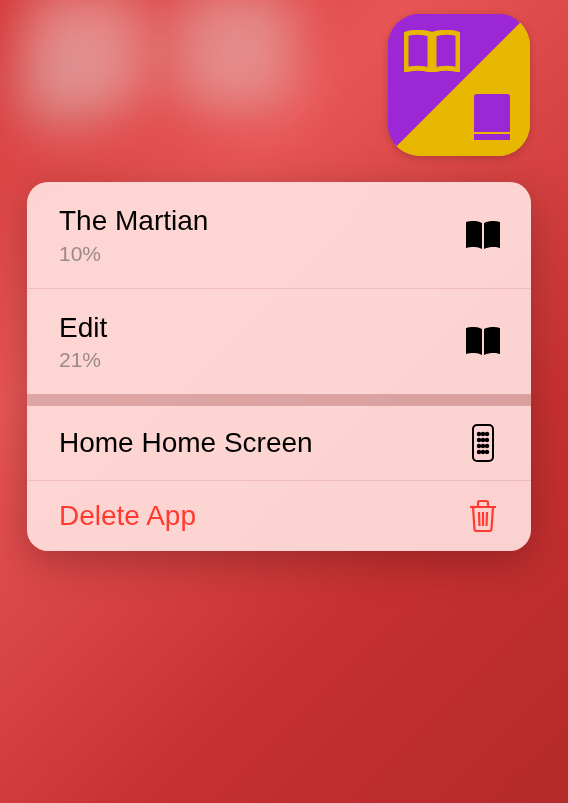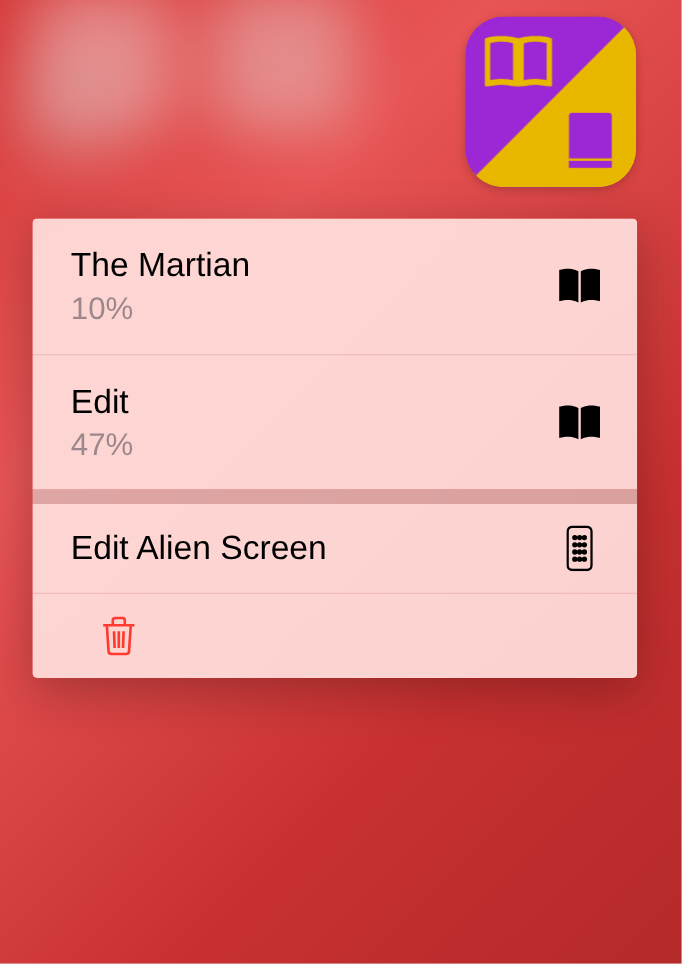--- a/index.html
+++ b/index.html
@@ -92,21 +92,21 @@
       right: 20px;
       z-index: 3;
     }
     
     
     .context-menu {
       position: absolute;
       top: 182px;
       left: 27px;
       right: 37px;
-      border-radius: 4px;
+      border-radius: 21px;
       overflow: hidden;
       box-shadow: 0 10px 40px rgba(0,0,0,0.25);
       backdrop-filter: blur(20px);
     }
     
     .menu-section {
       background: rgba(255, 225, 222, 0.92);
     }
     
     .menu-item {
@@ -131,21 +131,21 @@
     }
     
     .menu-item-title {
       font-size: 28px;
       font-weight: 400;
       color: #000;
       line-height: 1.2;
     }
     
     .menu-item-subtitle {
-      font-size: 26px;
+      font-size: 21px;
       font-weight: 400;
       color: rgba(60, 60, 67, 0.5);
     }
     
     .menu-item-nosubtitle .menu-item-title {
       padding: 8px 0;
     }
     
     .menu-item-icon {
       flex-shrink: 0;
@@ -211,40 +211,40 @@
         <svg width="36" height="30" viewBox="0 0 36 30" fill="#000">
           <path d="M1 2 C1 2 9 -1 17 3 L17 29 C9 25 1 28 1 28 Z"></path>
           <path d="M35 2 C35 2 27 -1 19 3 L19 29 C27 25 35 28 35 28 Z"></path>
         </svg>
       </div>
     </div>
 
     <div class="menu-item">
       <div class="menu-item-content">
         <div class="menu-item-title">Edit</div>
-        <div class="menu-item-subtitle">47%</div>
+        <div class="menu-item-subtitle">21%</div>
       </div>
       <div class="menu-item-icon">
         <svg width="36" height="30" viewBox="0 0 36 30" fill="#000">
           <path d="M1 2 C1 2 9 -1 17 3 L17 29 C9 25 1 28 1 28 Z"></path>
           <path d="M35 2 C35 2 27 -1 19 3 L19 29 C27 25 35 28 35 28 Z"></path>
         </svg>
       </div>
     </div>
 
 
   </div>
 
   <div class="section-divider"></div>
 
   <div class="menu-section">
 
     <div class="menu-item menu-item-system">
       <div class="menu-item-content">
-        <div class="menu-item-title">Edit Alien Screen</div>
+        <div class="menu-item-title">Home Home Screen</div>
       </div>
       <div class="menu-item-icon">
         <svg width="22" height="38" viewBox="0 0 22 38" fill="none" stroke="#000" stroke-width="2">
           <rect x="1" y="1" width="20" height="36" rx="4"></rect>
           <circle cx="7" cy="10" r="1.2" fill="#000"></circle>
           <circle cx="11" cy="10" r="1.2" fill="#000"></circle>
           <circle cx="15" cy="10" r="1.2" fill="#000"></circle>
           <circle cx="7" cy="16" r="1.2" fill="#000"></circle>
           <circle cx="11" cy="16" r="1.2" fill="#000"></circle>
           <circle cx="15" cy="16" r="1.2" fill="#000"></circle>
@@ -252,20 +252,23 @@
           <circle cx="11" cy="22" r="1.2" fill="#000"></circle>
           <circle cx="15" cy="22" r="1.2" fill="#000"></circle>
           <circle cx="7" cy="28" r="1.2" fill="#000"></circle>
           <circle cx="11" cy="28" r="1.2" fill="#000"></circle>
           <circle cx="15" cy="28" r="1.2" fill="#000"></circle>
         </svg>
       </div>
     </div>
 
     <div class="menu-item menu-item-system destructive">
+      <div class="menu-item-content">
+        <div class="menu-item-title">Delete App</div>
+      </div>
       <div class="menu-item-icon">
         <svg width="28" height="34" viewBox="0 0 28 34" fill="none" stroke="#ff3b30" stroke-width="2.2">
           <path d="M4 8 L5.5 30 C5.5 31.5 6.5 32 8 32 L20 32 C21.5 32 22.5 31.5 22.5 30 L24 8"></path>
           <path d="M1 8 L27 8"></path>
           <path d="M9 8 L9 4 C9 2.5 10 2 11 2 L17 2 C18 2 19 2.5 19 4 L19 8"></path>
           <line x1="10" y1="13" x2="10.5" y2="27"></line>
           <line x1="14" y1="13" x2="14" y2="27"></line>
           <line x1="18" y1="13" x2="17.5" y2="27"></line>
         </svg>
       </div>

